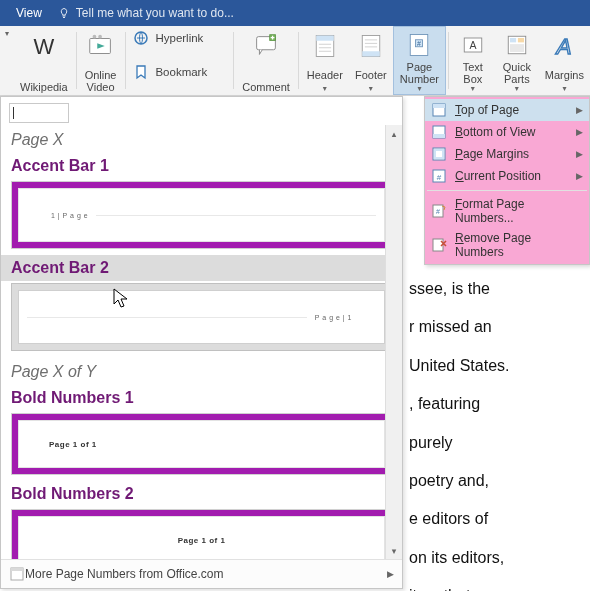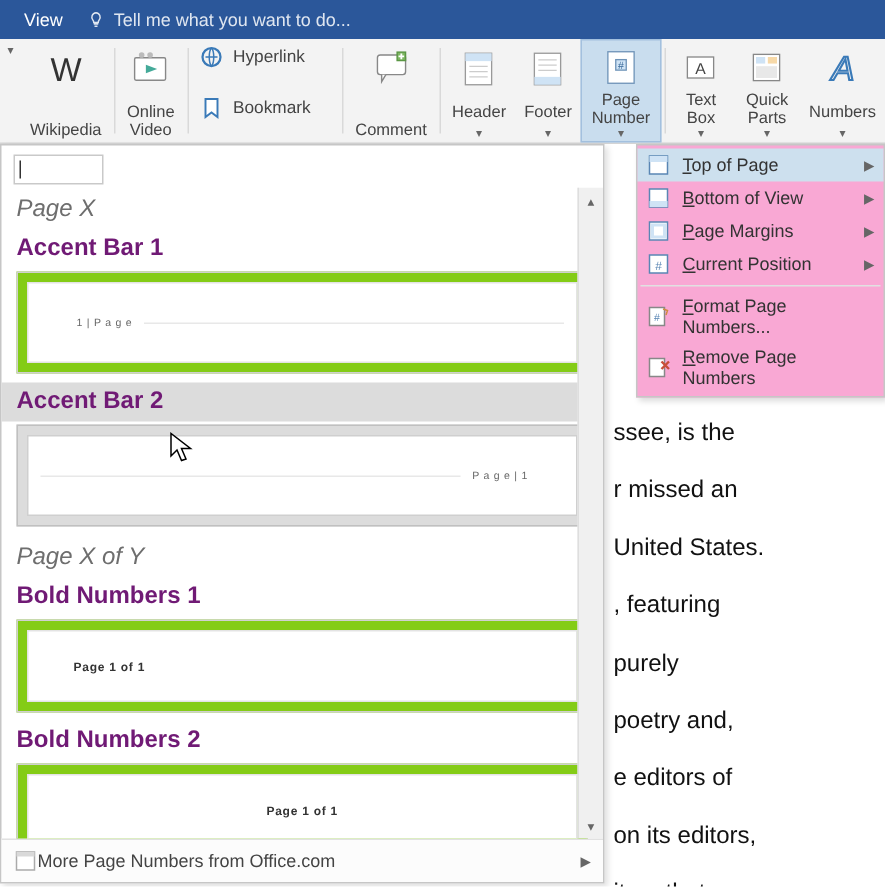--- a/index.html
+++ b/index.html
@@ -29,21 +29,21 @@
   .menu .mi .arrow { margin-left: auto; font-size: 9px; color: #666; }
   .menu .misep { height: 1px; background: #e1e1e1; margin: 3px 2px; }
   .menu .micon { width: 16px; height: 16px; flex: none; }
   .menu .u { text-decoration: underline; }
 
   
   .gallery { position: absolute; top: 96px; left: 0; width: 403px; height: 493px; background: #fff; border: 1px solid #c6c6c6; box-shadow: 2px 2px 4px rgba(0,0,0,.12); display: flex; flex-direction: column; }
   .gallery .scroll { flex: 1; overflow: hidden; position: relative; }
   .sechead { font-size: 16px; color: #6e6e6e; padding: 6px 10px 4px; font-style: italic; }
   .cat { font-size: 16px; font-weight: 700; color: #701a75; padding: 4px 10px 4px; }
-  .thumb { margin: 2px 10px 6px; background: #84cc16; border: 1px solid #d0d0d0; padding: 6px; }
+  .thumb { margin: 2px 10px 6px; background: #a21caf; border: 1px solid #d0d0d0; padding: 6px; }
   .thumb .paper { background: #fff; border: 1px solid #e3e3e3; height: 48px; display: flex; align-items: center; font-size: 7px; color: #666; letter-spacing: .5px; }
   .thumb.tall .paper { height: 54px; }
   .thumb.sel { background: #dcdcdc; border-color: #c0c0c0; }
   .thumb.sel .paper { border-color: #cfcfcf; }
   .paper.left { justify-content: flex-start; padding-left: 32px; }
   .paper.right { justify-content: flex-end; padding-right: 32px; }
   .paper.center { justify-content: center; font-weight: 700; color: #333; font-size: 8px; }
   .paper .rule { flex: 1; height: 1px; background: #e8e8e8; margin: 0 8px; }
   .gallery .footer { border-top: 1px solid #e1e1e1; background: #fcfcfc; font-size: 12px; }
   .gallery .footer .mi { display: flex; align-items: center; padding: 6px 8px; color: #444; }
@@ -197,21 +197,21 @@
     <div class="lbl">Quick
 Parts</div>
     <div class="drop">▾</div>
   </div>
   <div class="grp big">
     <div class="icon">
         <svg viewBox="0 0 32 32" width="30" height="30">
           <text x="16" y="24" text-anchor="middle" font-size="24" font-style="italic" fill="none" stroke="#3a7ab8" stroke-width="1.5">A</text>
         </svg>
       </div>
-    <div class="lbl">Numbers</div>
+    <div class="lbl">Margins</div>
     <div class="drop">▾</div>
   </div>
 </div>
 
 <div class="doc">
   <p>ssee, is the</p>
   <p>r missed an</p>
   <p>United States.</p>
   <p>, featuring</p>
   <p>purely</p>

